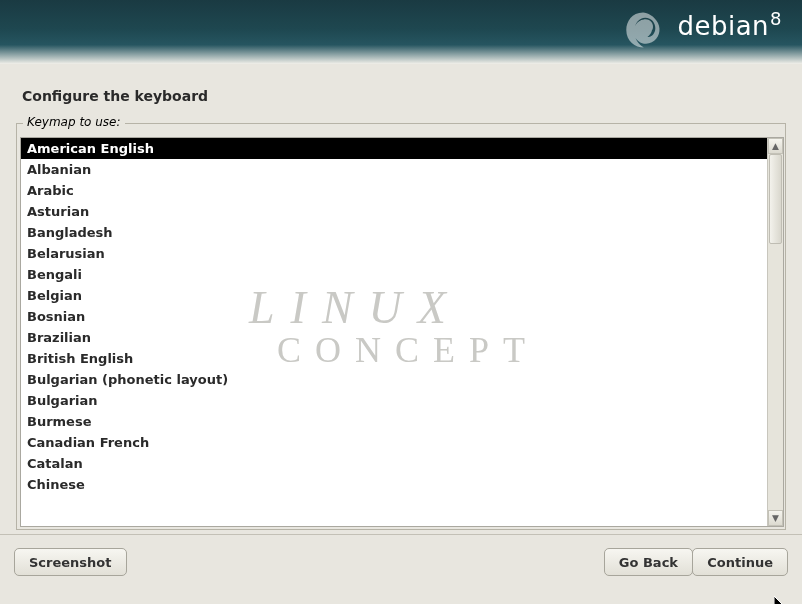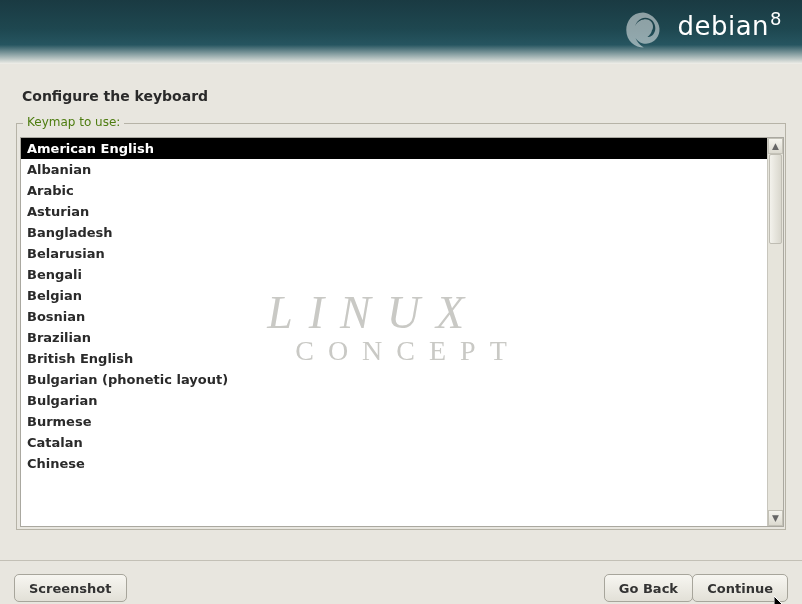--- a/index.html
+++ b/index.html
@@ -59,21 +59,22 @@
     height: 407px;
     border: 1px solid #b6b3a7;
     background: #e8e6df;
   }
   .panel-label {
     position: absolute;
     left: 6px;
     top: -9px;
     background: #e8e6df;
     padding: 0 4px;
-    color: #4d7c0f;
+    font-style: italic;
+    color: #000000;
     font-size: 12px;
   }
   .listbox-wrap {
     position: absolute;
     left: 3px;
     top: 13px;
     width: 764px;
     height: 390px;
     border: 1px solid #aaa8a0;
     background: #fff;
@@ -95,21 +96,21 @@
     font-family: Georgia, "Times New Roman", serif;
     user-select: none;
   }
   .watermark .wm-top {
     font-size: 46px;
     letter-spacing: 16px;
     font-style: italic;
     line-height: 1;
   }
   .watermark .wm-bottom {
-    font-size: 28px;
+    font-size: 36px;
     letter-spacing: 14px;
     line-height: 1.1;
     margin-left: 28px;
   }
   .list-item {
     padding: 3px 6px;
     font-weight: bold;
     font-size: 13px;
     color: #2a2a2a;
     cursor: pointer;
@@ -156,21 +157,21 @@
     border: 1px solid #bfbdb3;
     border-radius: 2px;
     cursor: pointer;
   }
   .sb-bottom { position: absolute; bottom: 0; left: 0; }
   .footer {
     position: absolute;
     left: 0;
     right: 0;
     bottom: 0;
-    height: 44px;
+    height: 70px;
     border-top: 1px solid #c3c0b6;
     background: #e8e6df;
   }
   .btn {
     position: absolute;
     height: 28px;
     padding: 0 14px;
     background: linear-gradient(#f7f6f1, #e2e0d7);
     border: 1px solid #a7a59b;
     border-radius: 5px;
@@ -223,20 +224,21 @@
         <div class="list-item">Bangladesh</div>
         <div class="list-item">Belarusian</div>
         <div class="list-item">Bengali</div>
         <div class="list-item">Belgian</div>
         <div class="list-item">Bosnian</div>
         <div class="list-item">Brazilian</div>
         <div class="list-item">British English</div>
         <div class="list-item">Bulgarian (phonetic layout)</div>
         <div class="list-item">Bulgarian</div>
         <div class="list-item">Burmese</div>
+        <div class="list-item">Canadian French</div>
         <div class="list-item">Catalan</div>
         <div class="list-item">Chinese</div>
       </div>
     <div class="scrollbar">
       <div class="sb-arrow">▲</div>
       <div class="sb-track">
         <div class="sb-thumb"></div>
       </div>
       <div class="sb-arrow sb-bottom">▼</div>
     </div>

